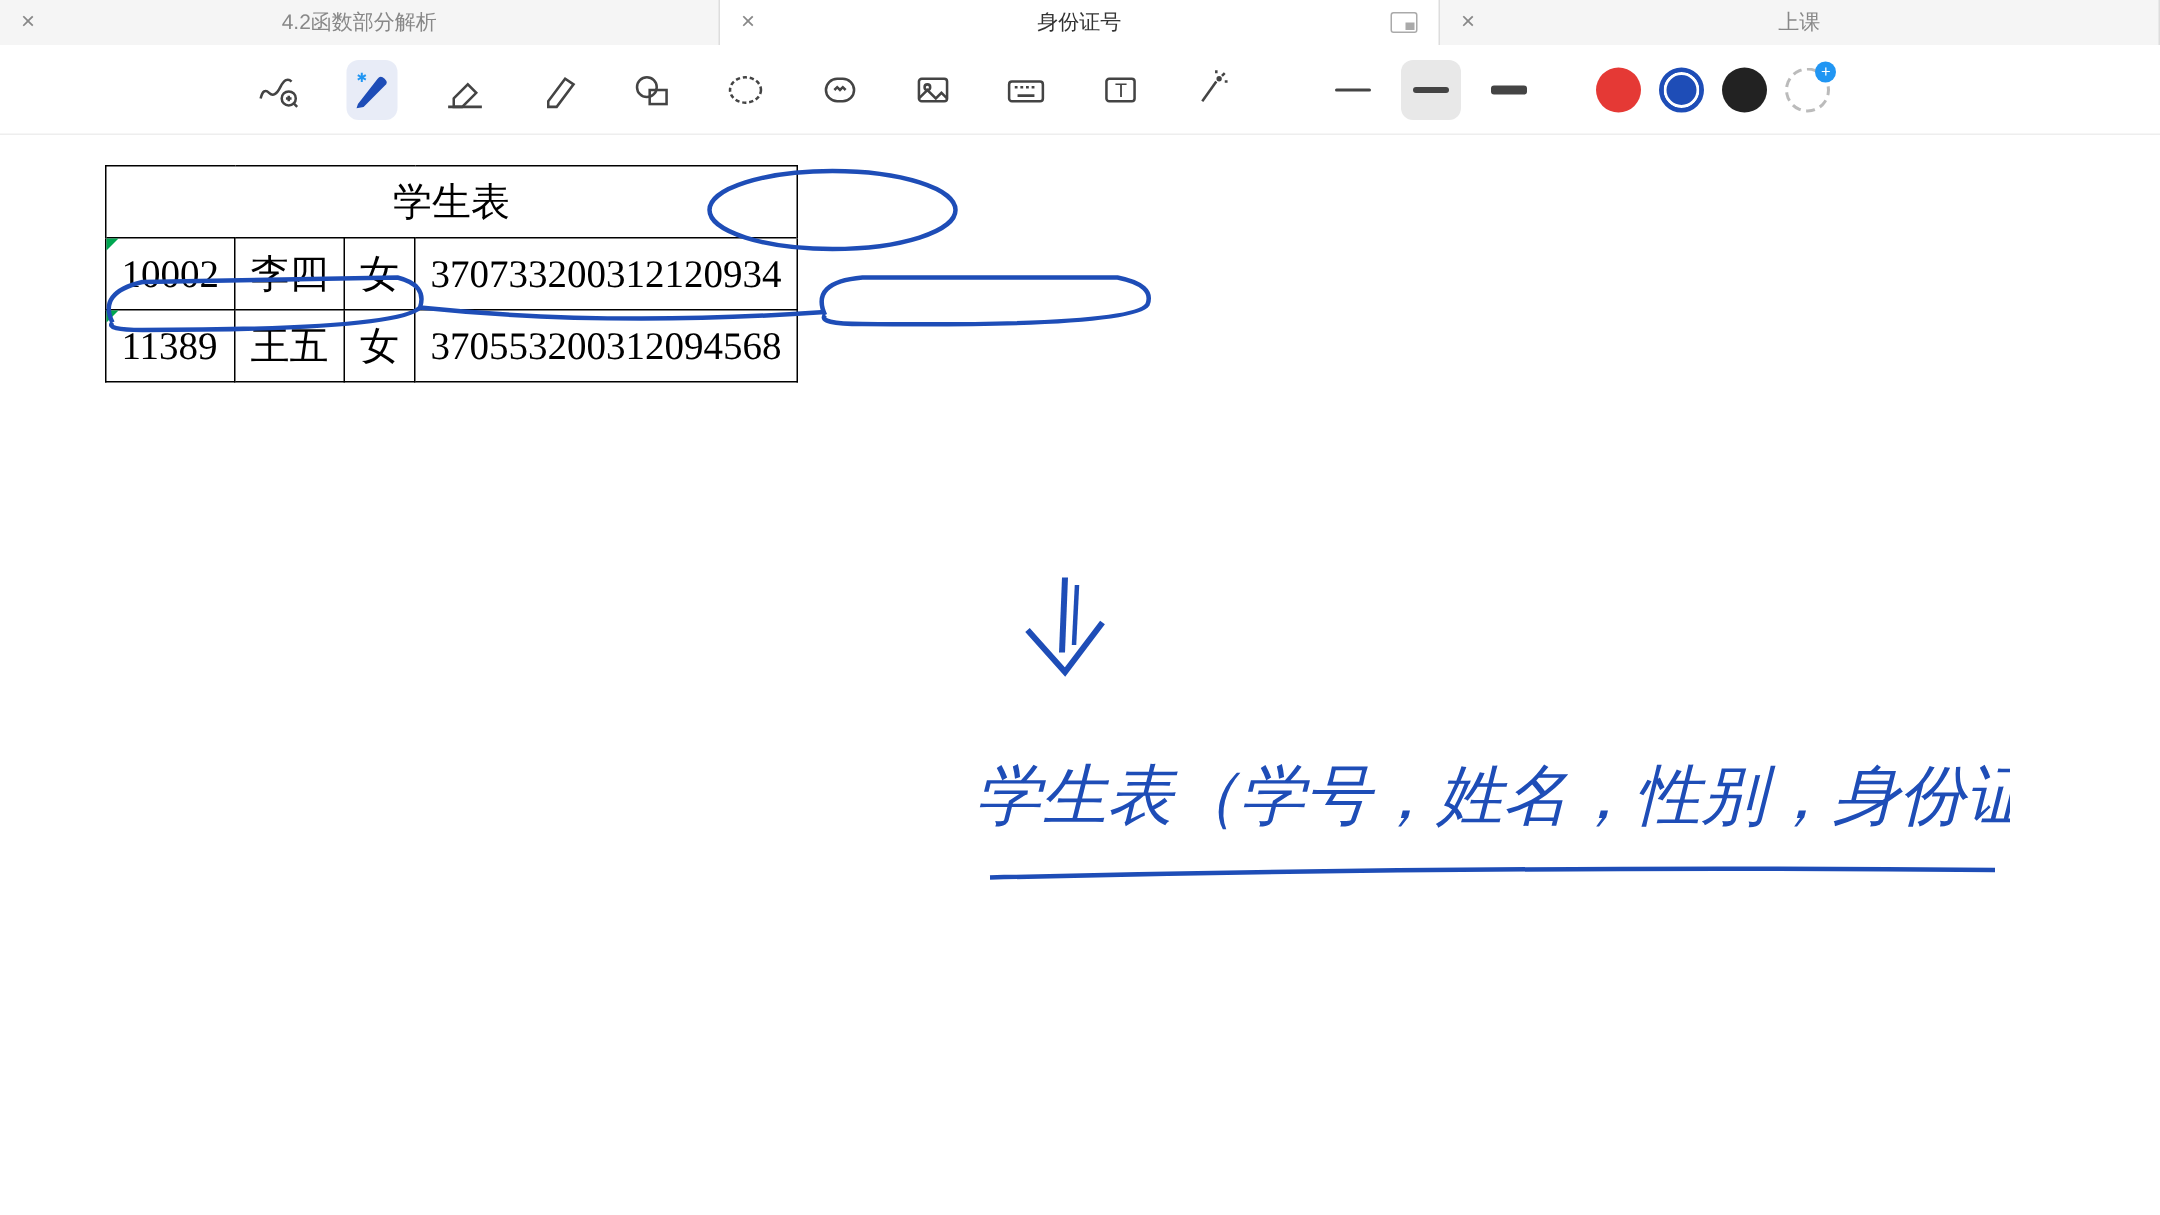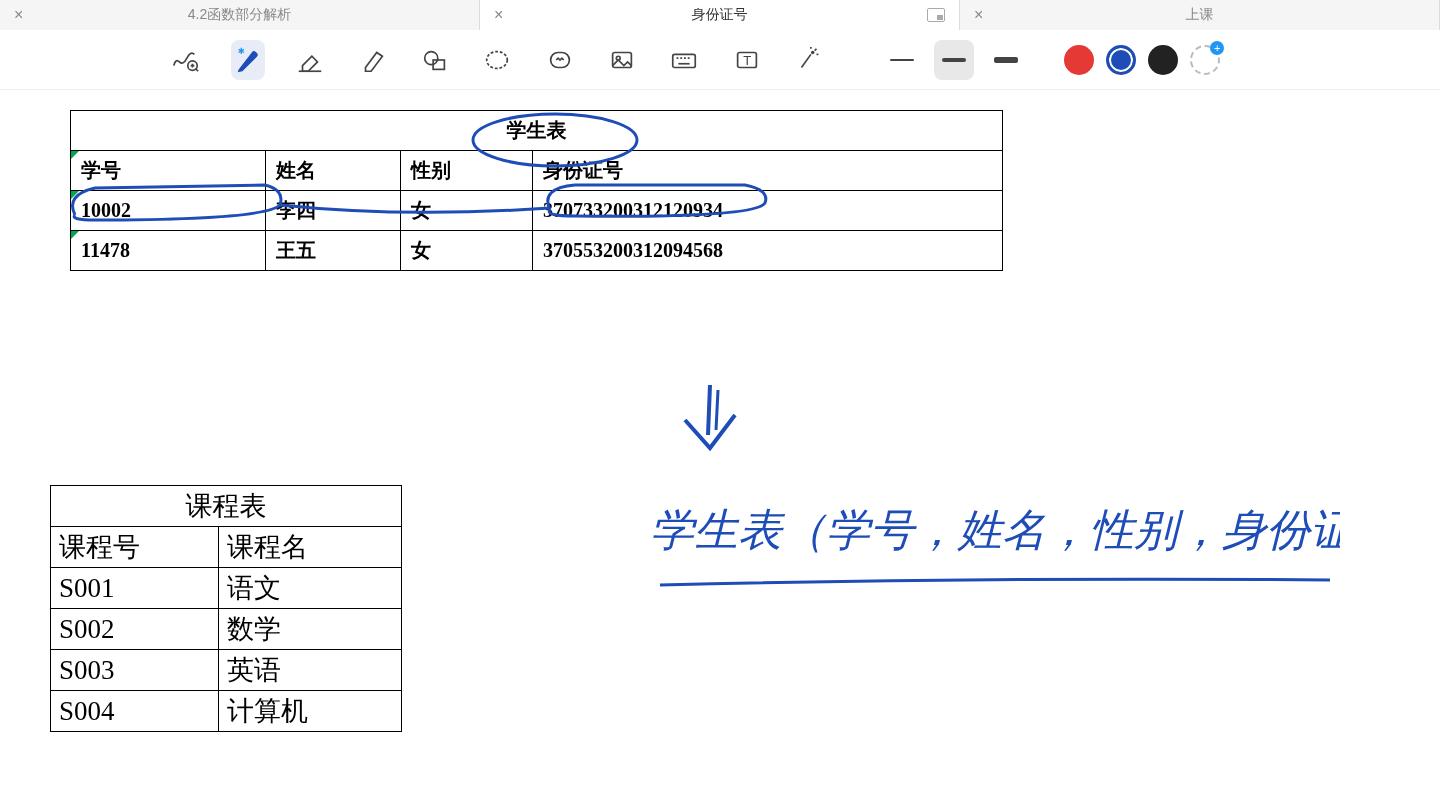--- a/index.html
+++ b/index.html
@@ -34,21 +34,21 @@
 .color.blue { background: #1e4db7; border: 3px solid #1e4db7; box-shadow: 0 0 0 2px #fff inset; }
 .color.black { background: #222; }
 .color.add { background: #fff; border: 2px dashed #bbb; position: relative; }
 .color.add::after { content: "+"; position: absolute; top: -6px; right: -6px; width: 14px; height: 14px; background: #2196f3; color: #fff; border-radius: 50%; font-size: 11px; line-height: 14px; text-align: center; }
 
 
 .canvas { position: relative; width: 100%; height: 720px; background: #fff; }
 
 
 .table1 { position: absolute; top: 20px; left: 70px; border-collapse: collapse; font-family: "SimSun", serif; }
-.table1 td, .table1 th { border: 1px solid #000; padding: 6px 10px; font-size: 20px; text-align: left; font-weight: bold; }
+.table1 td, .table1 th { border: 1px solid #000; padding: 6px 10px; font-size: 26px; text-align: left; font-weight: normal; }
 .table1 .title-row td { text-align: center; border-left: 1px solid #000; border-right: 1px solid #000; border-bottom: none; }
 .col-id { width: 195px; }
 .col-name { width: 135px; }
 .col-gender { width: 132px; }
 .col-idcard { width: 470px; }
 .cell { position: relative; }
 .tri { position: absolute; top: 0; left: 0; width: 0; height: 0; border-left: 8px solid #00a651; border-bottom: 8px solid transparent; }
 
 
 .table2 { position: absolute; top: 395px; left: 50px; border-collapse: collapse; font-family: "SimSun", serif; }
@@ -178,67 +178,34 @@
 </div>
 
 <div class="canvas">
 
   <table class="table1">
     <tbody>
         <tr class="title-row">
           <td colspan="4">学生表</td>
         </tr>
     <tr>
-      <td class="col-id cell"><span class="tri"></span><span>学号</span></td>
-      <td class="col-name">姓名</td>
-      <td class="col-gender">性别</td>
-      <td class="col-idcard">身份证号</td>
-    </tr>
-    <tr>
       <td class="cell"><span class="tri"></span><span>10002</span></td>
       <td>李四</td>
       <td>女</td>
       <td>370733200312120934</td>
     </tr>
     <tr>
-      <td class="cell"><span class="tri"></span><span>11478</span></td>
+      <td class="cell"><span class="tri"></span><span>11389</span></td>
       <td>王五</td>
       <td>女</td>
       <td>370553200312094568</td>
     </tr>
   </tbody>
     </table>
 
-  <table class="table2">
-    <tbody>
-        <tr class="title-row">
-          <td colspan="2">课程表</td>
-        </tr>
-    <tr>
-      <td class="col-cid">课程号</td>
-      <td class="col-cname">课程名</td>
-    </tr>
-    <tr>
-          <td>S001</td>
-          <td>语文</td>
-        </tr>
-    <tr>
-          <td>S002</td>
-          <td>数学</td>
-        </tr>
-    <tr>
-          <td>S003</td>
-          <td>英语</td>
-        </tr>
-    <tr>
-          <td>S004</td>
-          <td>计算机</td>
-        </tr>
-  </tbody>
-    </table>
 
   <svg class="ann" style="top:20px;left:465px" width="180" height="60">
     <ellipse cx="90" cy="30" rx="82" ry="26" fill="none" stroke="#1e4db7" stroke-width="3"></ellipse>
   </svg>
   <svg class="ann" style="top:80px;left:55px" width="720" height="60">
     <path d="M20 45 Q 10 25 40 18 L210 15 Q230 20 225 35 Q210 50 40 50 Q15 50 20 45" fill="none" stroke="#1e4db7" stroke-width="3"></path>
     <path d="M495 40 Q 485 18 520 15 L690 15 Q715 20 710 33 Q700 48 520 46 Q490 46 495 40" fill="none" stroke="#1e4db7" stroke-width="3"></path>
     <path d="M225 35 Q350 48 495 38" fill="none" stroke="#1e4db7" stroke-width="3"></path>
   </svg>
   <svg class="ann" style="top:290px;left:670px" width="80" height="80">

